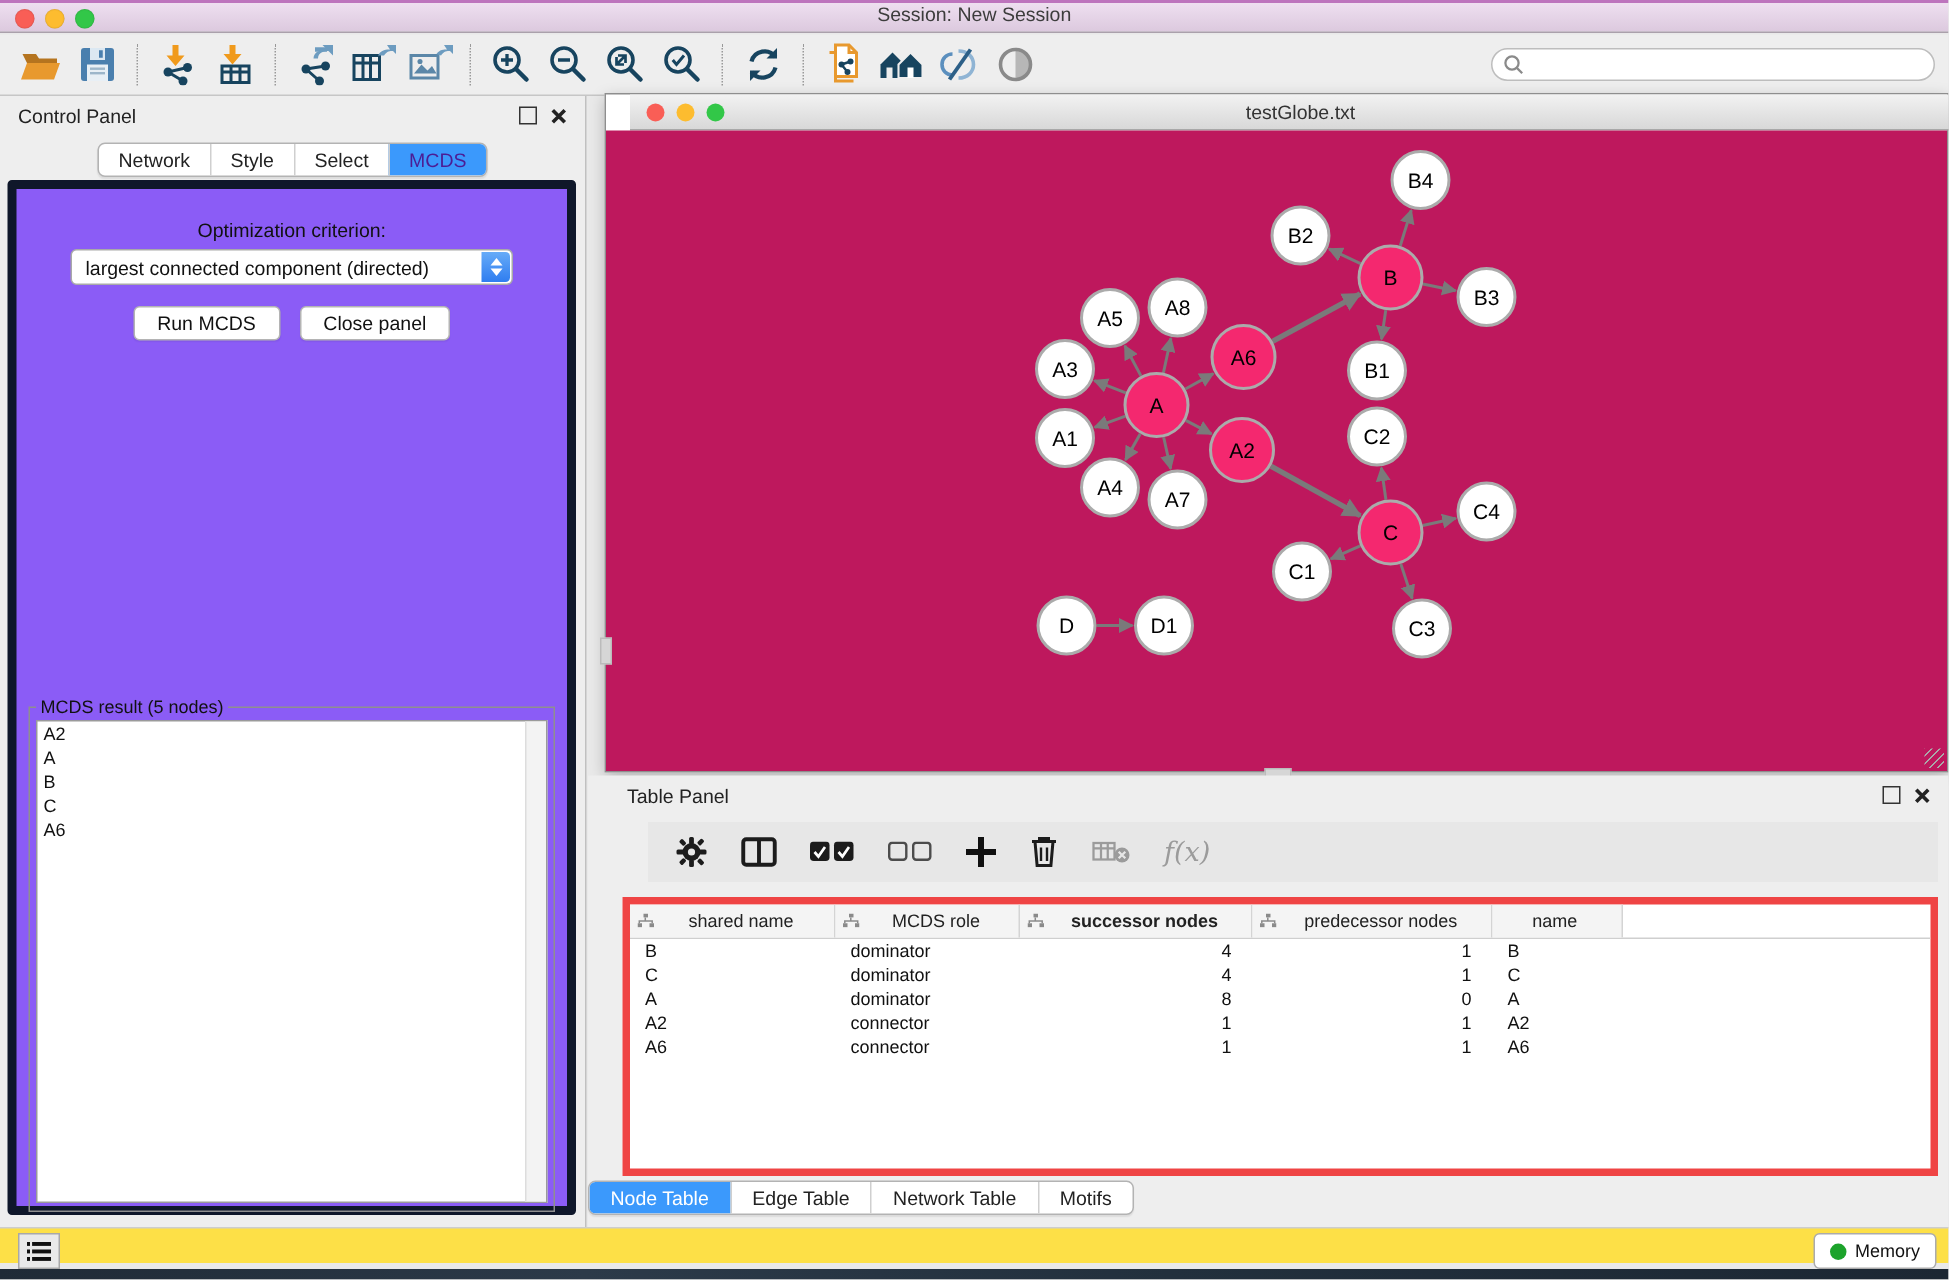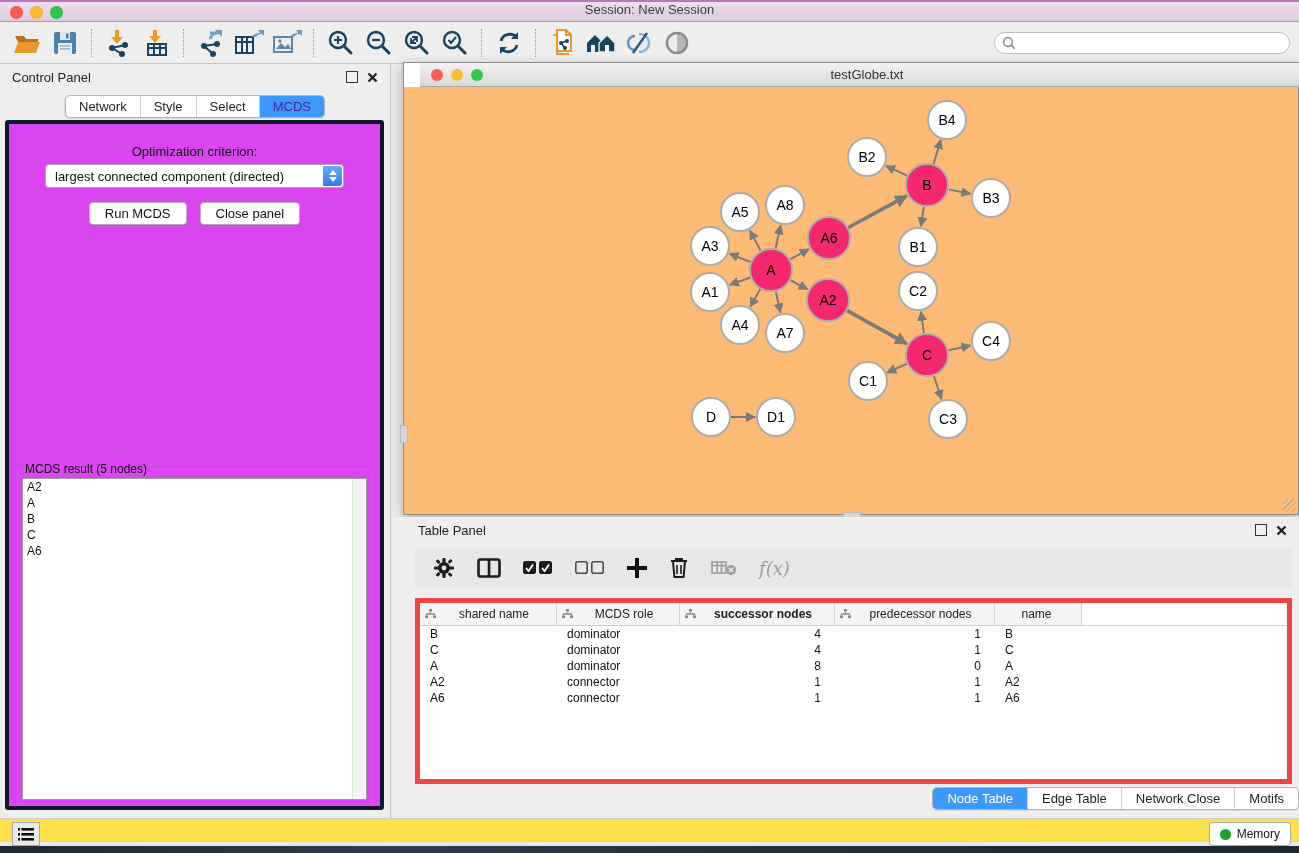--- a/index.html
+++ b/index.html
@@ -32,22 +32,22 @@
   .panel-title{font-size:13px;color:#222;padding-left:12px}
   .panel-header-icons{margin-left:auto;display:flex;gap:9px;padding-right:12px;align-items:center}
   .float-icon{width:10px;height:10px;border:1.6px solid #333;display:inline-block}
 
   .seg-tabs{position:absolute;top:31px;left:50%;transform:translateX(-50%);display:inline-flex;
     border:1px solid #b3b3b3;border-radius:5px;background:#fff;overflow:hidden;box-shadow:0 1px 1px rgba(0,0,0,.08)}
   .seg-tab{padding:3px 13px;font-size:13px;color:#222;border-left:1px solid #cfcfcf;cursor:default;white-space:nowrap}
   .seg-tab:first-child{border-left:none}
   .seg-tab.active{background:#3b99fc;color:#4c1d95}
 
-  .cp-content{position:absolute;left:5px;right:6px;top:56px;bottom:8px;background:#d946ef;
-    border:4px solid #0f172a;border-radius:3px}
+  .cp-content{position:absolute;left:5px;right:6px;top:56px;bottom:8px;background:#8b5cf6;
+    border:6px solid #0f172a;border-radius:3px}
   .opt-label{position:absolute;top:20px;width:100%;text-align:center;font-size:13px;color:#111}
   .dropdown{position:absolute;top:40px;left:36px;right:36px;height:24px;background:#fff;border:1px solid #a9a9a9;
     border-radius:4px;display:flex;align-items:center;font-size:13px;color:#111;box-sizing:border-box;padding-left:9px}
   .dd-stepper{position:absolute;right:1px;top:1px;bottom:1px;width:19px;border-radius:0 3px 3px 0;
     background:linear-gradient(#66abf8,#2f7df0);display:flex;flex-direction:column;align-items:center;justify-content:center;gap:2px}
   .dd-up{width:0;height:0;border-left:4px solid transparent;border-right:4px solid transparent;border-bottom:5px solid #fff}
   .dd-down{width:0;height:0;border-left:4px solid transparent;border-right:4px solid transparent;border-top:5px solid #fff}
   .cp-buttons{position:absolute;top:78px;width:100%;display:flex;justify-content:center;gap:13px}
   .btn{background:#fff;border:1px solid #b4b4b4;border-radius:4px;font-size:13px;color:#111;
     padding:3px 15px;font-family:inherit;box-shadow:0 1px 1px rgba(0,0,0,.06)}
@@ -60,47 +60,47 @@
   .result-item{font-size:12px;color:#111;line-height:16px;padding-left:4px}
 
   
   .net-window{position:absolute;left:403px;top:62px;width:896px;height:453px;background:#fff;
     border:1px solid #8e8e8e;box-sizing:border-box;box-shadow:0 3px 10px rgba(0,0,0,.25)}
   .net-titlebar{position:absolute;left:16px;top:0;width:100%;height:24px;
     background:linear-gradient(#f2f2f2,#d8d8d8);border-bottom:1px solid #a8a8a8;box-sizing:border-box;
     display:flex;align-items:center;justify-content:center;font-size:13px;color:#333}
   .net-tl-group{position:absolute;left:11px;top:6px;display:flex;gap:8px}
   .net-tl{width:12px;height:12px;border-radius:50%}
-  .net-canvas{position:absolute;left:0;top:24px;right:0;bottom:0;background:#fdba74}
+  .net-canvas{position:absolute;left:0;top:24px;right:0;bottom:0;background:#be185d}
   .net-canvas svg{display:block;width:100%;height:100%}
   .resize-grip{position:absolute;right:2px;bottom:2px;width:13px;height:13px;
     background:repeating-linear-gradient(135deg,transparent 0 3px,#aaa 3px 4px)}
   .splitter-v{position:absolute;left:400px;top:425px;width:6px;height:16px;background:#d6d6d6;border:1px solid #bbb}
   .splitter-h{position:absolute;left:843px;top:512px;width:16px;height:6px;background:#d6d6d6;border:1px solid #bbb}
 
   
   .table-panel{position:absolute;left:392px;top:517px;width:907px;height:301px;background:#eee}
   .tp-header{position:absolute;left:0;top:0;width:100%;height:26px;display:flex;align-items:center}
   .tp-title{font-size:13px;color:#222;padding-left:26px}
-  .tp-toolbar{position:absolute;left:23px;right:7px;top:31px;height:40px;background:#e7e7e7;
+  .tp-toolbar{position:absolute;left:40px;right:7px;top:31px;height:40px;background:#e7e7e7;
     display:flex;align-items:center;gap:22px;padding-left:18px;box-sizing:border-box}
   .tp-tool{display:flex;align-items:center;justify-content:center}
   .fx{font-family:"DejaVu Serif",serif;font-style:italic;font-size:18px;color:#9b9b9b}
 
   .node-table{position:absolute;left:23px;right:7px;top:81px;height:186px;background:#fff;
     border:5px solid #ef4444;box-sizing:border-box;overflow:hidden}
   .nt-header{display:flex;height:22px;border-bottom:1px solid #cfcfcf}
   .nt-th{background:#f4f4f4;border-right:1px solid #d4d4d4;display:flex;align-items:center;
     font-size:12px;color:#222;box-sizing:border-box;padding-left:5px;gap:4px}
   .nt-th .lbl{flex:1;text-align:center;padding-right:8px}
   .nt-row{display:flex;height:16px;align-items:center}
   .nt-td{font-size:12px;color:#111;box-sizing:border-box;padding:0 10px;white-space:nowrap;overflow:hidden}
   .nt-td.right{text-align:right;padding-right:14px}
 
-  .bottom-tabs{position:absolute;left:0;top:270px;width:100%;display:flex;justify-content:flex-end}
+  .bottom-tabs{position:absolute;left:0;top:270px;width:100%;display:flex;justify-content:flex-start}
   .bt-group{display:inline-flex;border:1px solid #b3b3b3;border-radius:5px;background:#fff;overflow:hidden;
     box-shadow:0 1px 1px rgba(0,0,0,.08)}
   .bt-tab{padding:3px 14px;font-size:13px;color:#222;border-left:1px solid #cfcfcf;white-space:nowrap}
   .bt-tab:first-child{border-left:none}
   .bt-tab.active{background:#3b99fc;color:#fff}
 
   
   .status-bar{position:absolute;left:0;top:818px;width:1299px;height:24px;background:#fde047;
     border-top:1px solid #cdcdcd;box-sizing:border-box}
   .list-btn{position:absolute;left:12px;top:3px;width:26px;height:22px;background:#e9e9e9;
@@ -602,21 +602,21 @@
           <div class="nt-td right" style="width: 160px;">1</div>
           <div class="nt-td" style="width: 87px;">A6</div>
         </div>
       </div>
   </div>
 
   <div class="bottom-tabs">
     <div class="bt-group" id="bt-group">
         <span class="bt-tab active">Node Table</span>
         <span class="bt-tab">Edge Table</span>
-        <span class="bt-tab">Network Close</span>
+        <span class="bt-tab">Network Table</span>
         <span class="bt-tab">Motifs</span>
       </div>
   </div>
 </div>
 
 <div class="status-bar">
   <span class="list-btn">
     <svg width="16" height="13" viewBox="0 0 16 13">
         <g fill="#111">
           <rect x="0" y="0" width="2" height="2.6"></rect>

